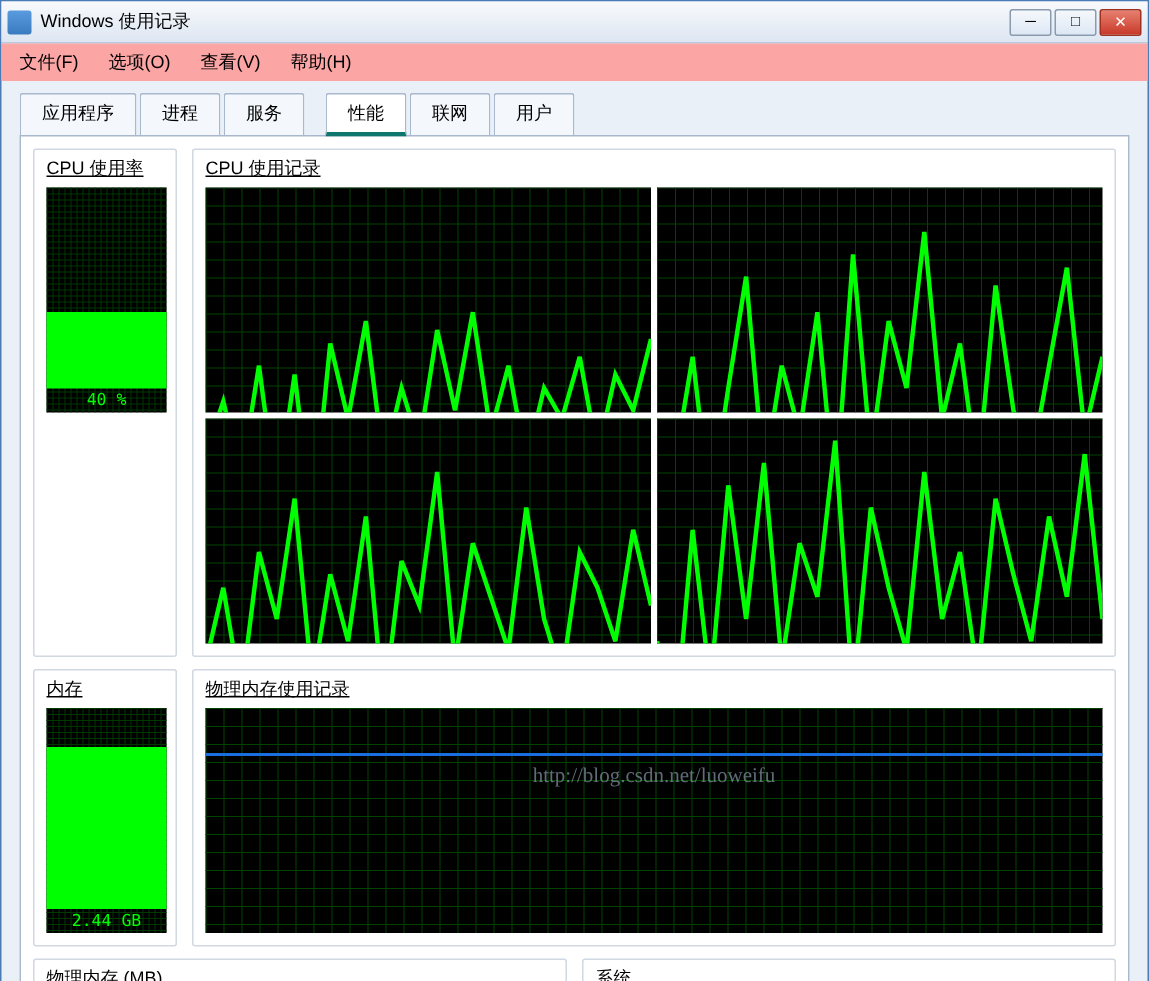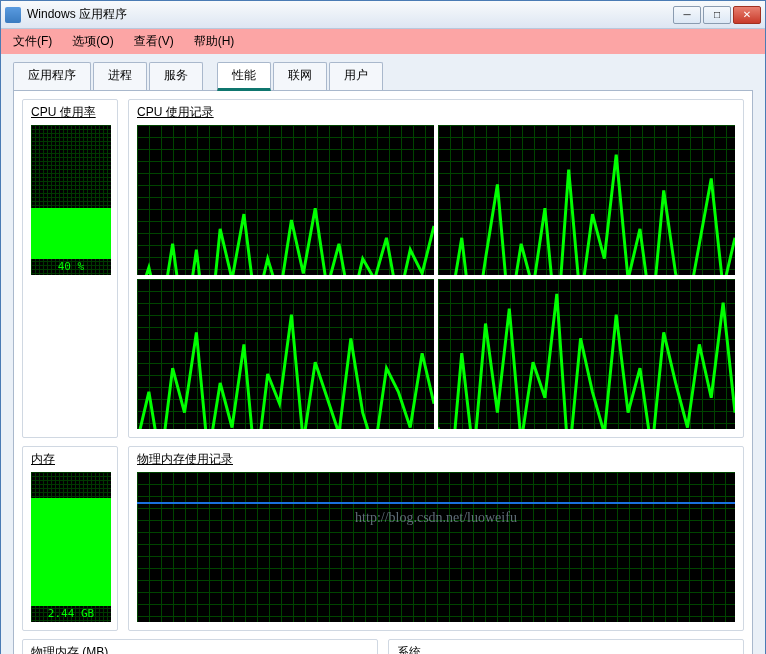--- a/index.html
+++ b/index.html
@@ -37,21 +37,21 @@
 .watermark { position: absolute; top: 38px; left: 50%; transform: translateX(-50%); color: #8899aa; font-size: 14px; font-family: serif; opacity: 0.7; }
 .stats-row { display: flex; gap: 10px; }
 .stats-box { flex: 1; }
 </style>
 </head>
 <body>
 
 <div class="window" style="position:relative;">
   <div class="titlebar">
     <div class="titlebar-icon"></div>
-    <div class="titlebar-title">Windows 应用程序</div>
+    <div class="titlebar-title">Windows 使用记录</div>
     <div class="titlebar-buttons">
       <div class="tbtn">─</div>
       <div class="tbtn">□</div>
       <div class="tbtn close">✕</div>
     </div>
   </div>
 
   <div class="menubar">
     <span class="menuitem">文件(F)</span>
     <span class="menuitem">选项(O)</span>

